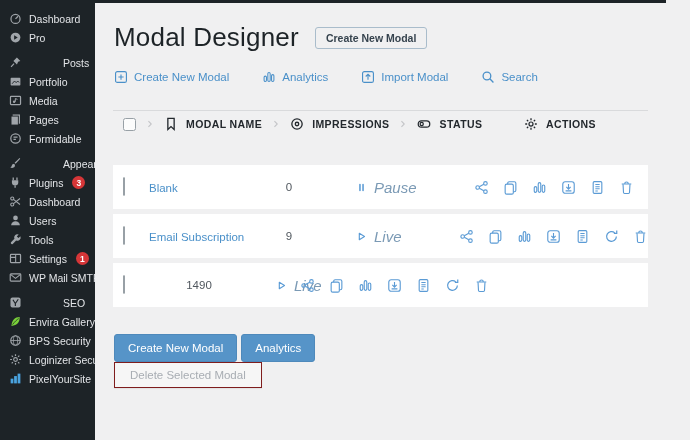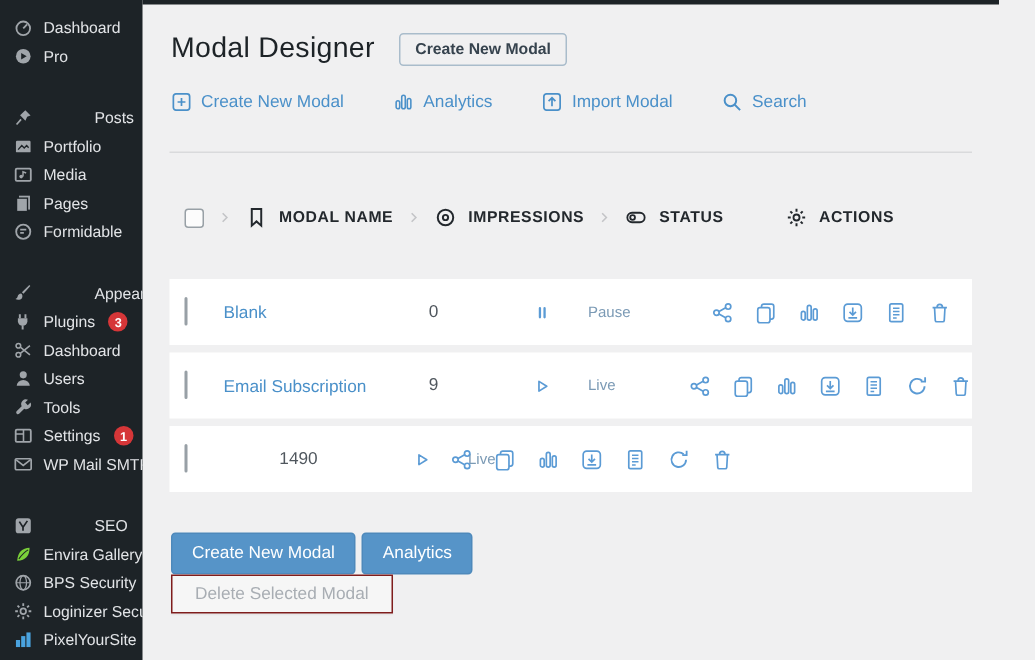--- a/index.html
+++ b/index.html
@@ -4,60 +4,60 @@
 <style>
   * { margin:0; padding:0; box-sizing:border-box; }
   html,body { width:690px; height:440px; }
   body { font-family:"Liberation Sans", sans-serif; background:#f0f0f1; overflow:hidden; }
   .app { display:flex; width:554px; height:440px; }
 
   
   .sidebar { width:95px; background:#1d2327; flex-shrink:0; padding-top:9px; overflow:hidden; }
   .side-item { display:flex; align-items:center; gap:7px; padding:3px 2px 3px 9px; font-size:10.5px;
                color:#e2e4e7; cursor:pointer; white-space:nowrap; }
-  .side-item.group-start { margin-top:22px;gap:41px; }
+  .side-item.group-start { margin-top:6px;gap:41px; }
   .ic { display:inline-flex; flex-shrink:0; }
   .ic svg { width:100%; height:100%; display:block; }
   .side-item .ic { width:13px; height:13px; color:#a0a5aa; }
   .badge { margin-left:2px; background:#d63638; color:#fff; font-size:8.5px; font-weight:bold;
            min-width:13px; height:13px; border-radius:7px; display:inline-flex; align-items:center;
            justify-content:center; padding:0 2px; }
 
   
   .content { flex:1; position:relative; padding:0 18px; }
   .topstrip { position:absolute; top:0; left:0; right:0; height:3px; background:#1d2327; }
   .page-head { display:flex; align-items:center; gap:16px; padding-top:22px; padding-left:1px; }
-  .title { font-size:19px; font-weight:500; color:#1d2327; letter-spacing:.2px; }
+  .title { font-size:26px; font-weight:500; color:#1d2327; letter-spacing:.2px; }
   .title-action { font-size:10.5px; font-weight:700; color:#36434e; background:transparent;
                   border:1px solid #a9bccb; border-radius:3px; padding:4px 10px; cursor:pointer;
                   font-family:inherit; }
 
   .toolbar { display:flex; gap:33px; margin-top:17px; align-items:center; padding-left:1px; }
   .tool { display:flex; align-items:center; gap:6px; color:#4a90c9; font-size:11.5px; cursor:pointer; }
   .tool .ic { width:14px; height:14px; }
 
   .divider { border:none; border-top:1px solid #d9dadc; margin-top:26px; }
 
   
-  .thead { display:flex; align-items:center; margin-top:30px; height:26px; padding-left:10px;
+  .thead { display:flex; align-items:center; height:26px; padding-left:10px;
            font-size:10.5px; font-weight:700; color:#23282d; letter-spacing:.4px; }
   .thead .chev { width:10px; height:10px; color:#c3c4c7; margin:0 9px; }
   .thead .hic { width:14px; height:14px; color:#23282d; margin-right:8px; }
   .checkbox { width:13px; height:13px; border:1px solid #98a0a6; border-radius:2.5px;
               background:#fcfcfc; cursor:pointer; flex-shrink:0; }
   .actions-head { margin-left:auto; margin-right:52px; display:flex; align-items:center; }
 
   .tbody { margin-top:28px; display:flex; flex-direction:column; gap:5px; }
   .row { display:grid; grid-template-columns:36px 100px 80px 130px 1fr; align-items:center;
          background:#fff; height:44px; }
   .cell-check { padding-left:10px; }
   .cell-name { font-size:11.5px; color:#4a90c9; cursor:pointer; white-space:nowrap; }
   .cell-imp { text-align:center; font-size:11.5px; color:#50575e; }
-  .cell-status { display:flex; align-items:center; gap:24px; padding-left:26px; font-size:10px;
-                 color:#7b9ab5; cursor:pointer; }
+  .cell-status { display:flex; align-items:center; gap:6px; padding-left:26px; font-size:15px;
+                 color:#7b9ab5; cursor:pointer;font-style:italic; }
   .cell-status .ic { width:13px; height:13px; color:#5b9bd5; }
   .cell-actions { display:flex; justify-content:center; align-items:center; gap:14px; }
   .cell-actions .ic { width:15px; height:15px; color:#5b9bd5; cursor:pointer; }
 
   
   .footer { margin-top:27px; padding-left:1px; }
   .footer-row { display:flex; gap:4px; }
   .btn-primary { background:#5694c8; color:#fff; border:1px solid #4e89bb; font-size:11.5px;
                  padding:7px 13px; border-radius:3px; cursor:pointer; font-family:inherit; }
   .btn-disabled { display:inline-block; background:#f6f6f6; border:1px solid #7f1d1d; color:#a8adb3;

